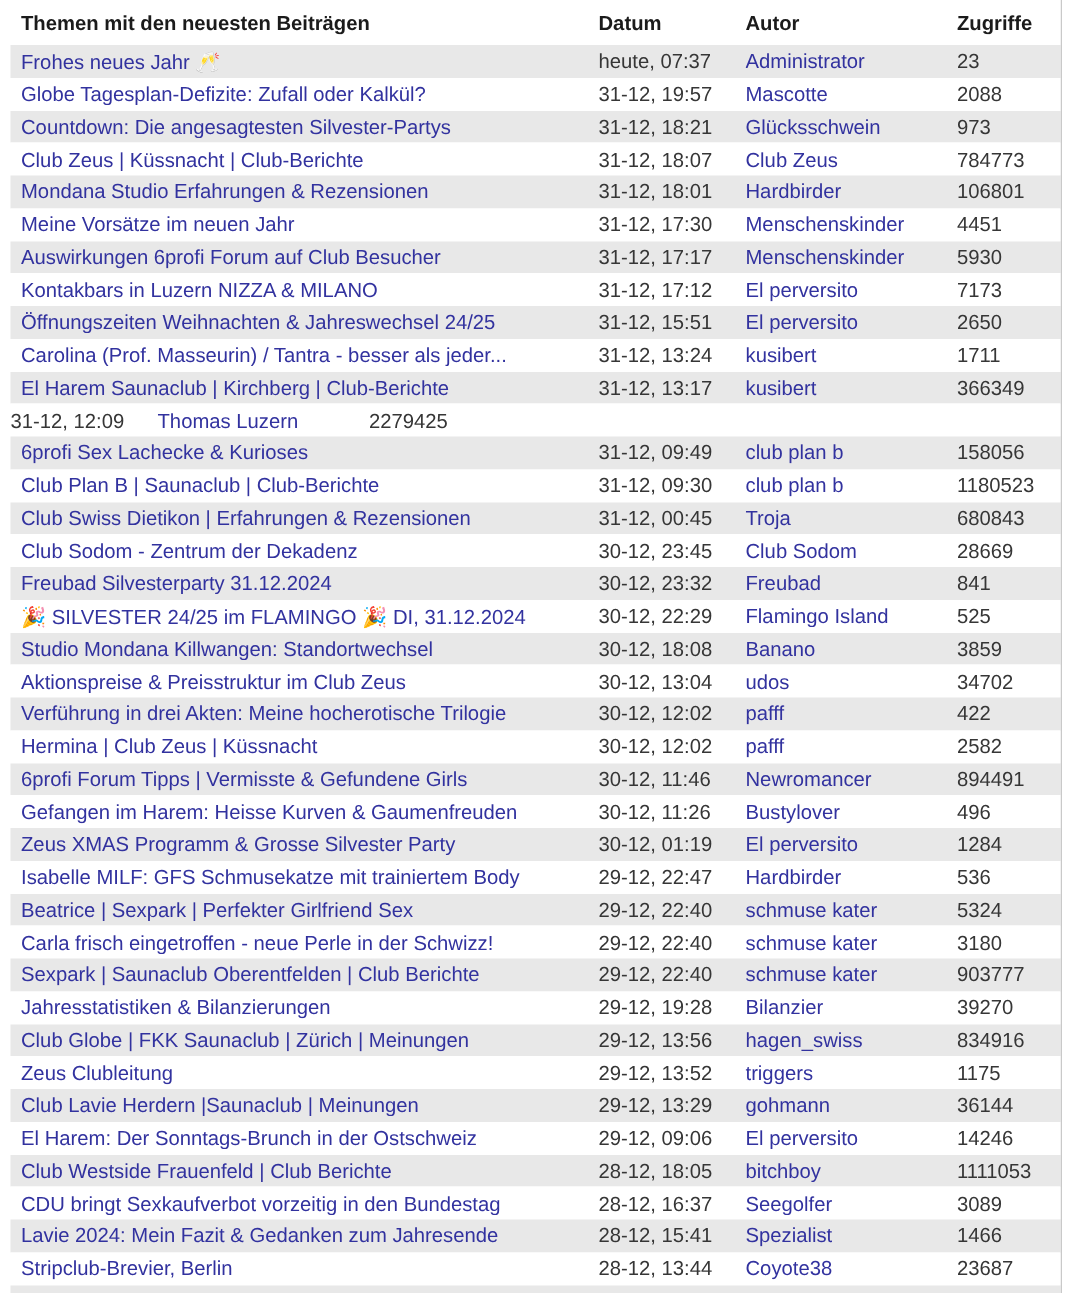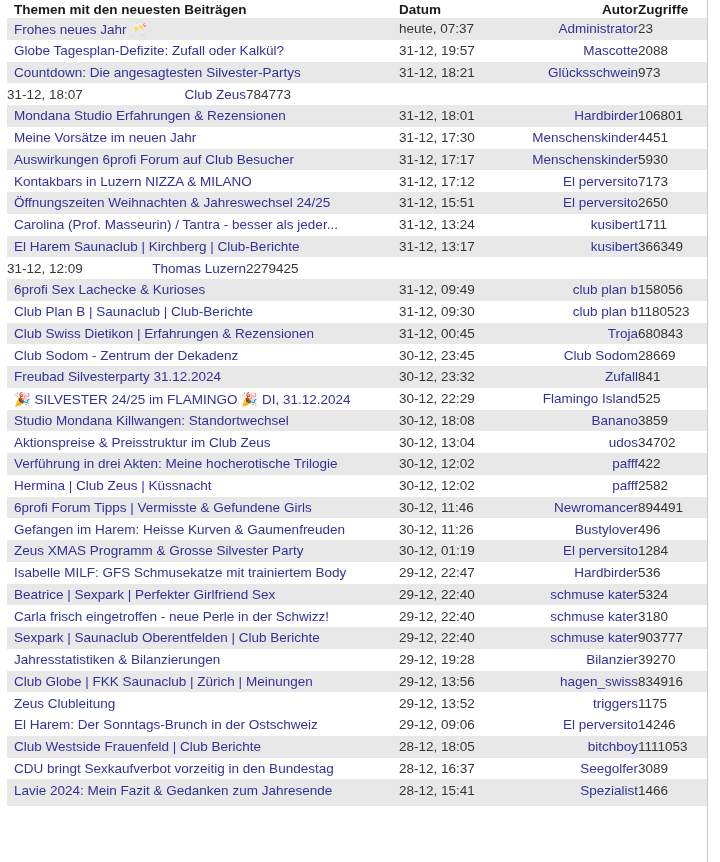--- a/index.html
+++ b/index.html
@@ -18,34 +18,34 @@
   }
   .row {
     display: flex;
     align-items: center;
     height: 21.76px;
     background: var(--row_bg, #ffffff);
     font-size: 13.5px;
   }
   .row.alt { background: var(--row_alt, #e8e8e8); }
   .row.header-row {
-    height: 18px;
+    height: 30px;
     background: #ffffff;
     font-weight: bold;
     color: var(--header_text, #1b1b1b);
   }
   .cell {
     white-space: nowrap;
     overflow: hidden;
     flex: none;
     box-sizing: border-box;
   }
   .c-topic  { width: 392px; padding-left: 7px; }
   .c-date   { width: 98px; }
-  .c-author { width: 141px; text-align: right; }
+  .c-author { width: 141px; }
   .c-views  { width: 70px; }
   .link {
     color: var(--link, #32329f);
     text-decoration: none;
     cursor: pointer;
   }
   .plain { color: var(--muted_text, #363636); }
   .partial-strip {
     height: 5.1px;
     background: var(--row_alt, #e8e8e8);
@@ -78,20 +78,21 @@
   </div>
 
   <div class="row alt">
     <div class="cell c-topic link">Countdown: Die angesagtesten Silvester-Partys</div>
     <div class="cell c-date plain">31-12, 18:21</div>
     <div class="cell c-author link">Glücksschwein</div>
     <div class="cell c-views plain">973</div>
   </div>
 
   <div class="row">
+    <div class="cell c-topic link">Club Zeus | Küssnacht | Club-Berichte</div>
     <div class="cell c-date plain">31-12, 18:07</div>
     <div class="cell c-author link">Club Zeus</div>
     <div class="cell c-views plain">784773</div>
   </div>
 
   <div class="row alt">
     <div class="cell c-topic link">Mondana Studio Erfahrungen &amp; Rezensionen</div>
     <div class="cell c-date plain">31-12, 18:01</div>
     <div class="cell c-author link">Hardbirder</div>
     <div class="cell c-views plain">106801</div>
@@ -169,21 +170,21 @@
   <div class="row">
     <div class="cell c-topic link">Club Sodom - Zentrum der Dekadenz</div>
     <div class="cell c-date plain">30-12, 23:45</div>
     <div class="cell c-author link">Club Sodom</div>
     <div class="cell c-views plain">28669</div>
   </div>
 
   <div class="row alt">
     <div class="cell c-topic link">Freubad Silvesterparty 31.12.2024</div>
     <div class="cell c-date plain">30-12, 23:32</div>
-    <div class="cell c-author link">Zufall</div>
+    <div class="cell c-author link">Freubad</div>
     <div class="cell c-views plain">841</div>
   </div>
 
   <div class="row">
     <div class="cell c-topic link">🎉 SILVESTER 24/25 im FLAMINGO 🎉 DI, 31.12.2024</div>
     <div class="cell c-date plain">30-12, 22:29</div>
     <div class="cell c-author link">Flamingo Island</div>
     <div class="cell c-views plain">525</div>
   </div>
 
@@ -278,20 +279,26 @@
     <div class="cell c-views plain">834916</div>
   </div>
 
   <div class="row">
     <div class="cell c-topic link">Zeus Clubleitung</div>
     <div class="cell c-date plain">29-12, 13:52</div>
     <div class="cell c-author link">triggers</div>
     <div class="cell c-views plain">1175</div>
   </div>
 
+  <div class="row alt">
+    <div class="cell c-topic link">Club Lavie Herdern |Saunaclub | Meinungen</div>
+    <div class="cell c-date plain">29-12, 13:29</div>
+    <div class="cell c-author link">gohmann</div>
+    <div class="cell c-views plain">36144</div>
+  </div>
 
   <div class="row">
     <div class="cell c-topic link">El Harem: Der Sonntags-Brunch in der Ostschweiz</div>
     <div class="cell c-date plain">29-12, 09:06</div>
     <div class="cell c-author link">El perversito</div>
     <div class="cell c-views plain">14246</div>
   </div>
 
   <div class="row alt">
     <div class="cell c-topic link">Club Westside Frauenfeld | Club Berichte</div>
@@ -307,16 +314,22 @@
     <div class="cell c-views plain">3089</div>
   </div>
 
   <div class="row alt">
     <div class="cell c-topic link">Lavie 2024: Mein Fazit &amp; Gedanken zum Jahresende</div>
     <div class="cell c-date plain">28-12, 15:41</div>
     <div class="cell c-author link">Spezialist</div>
     <div class="cell c-views plain">1466</div>
   </div>
 
+  <div class="row">
+    <div class="cell c-topic link">Stripclub-Brevier, Berlin</div>
+    <div class="cell c-date plain">28-12, 13:44</div>
+    <div class="cell c-author link">Coyote38</div>
+    <div class="cell c-views plain">23687</div>
+  </div>
 </div>
 
   <div class="partial-strip"></div>
 </div>
 
 </body></html>

